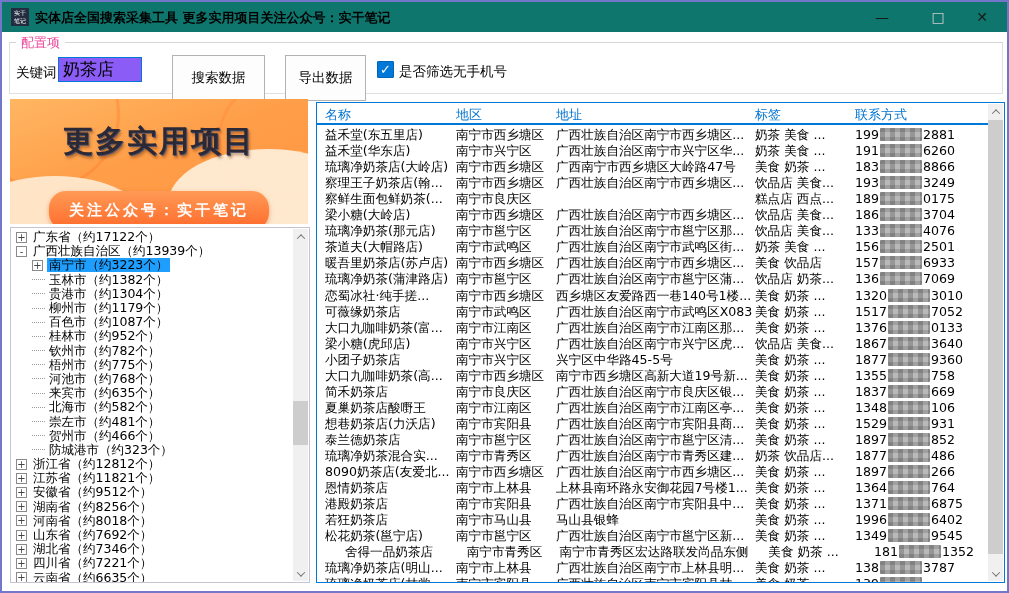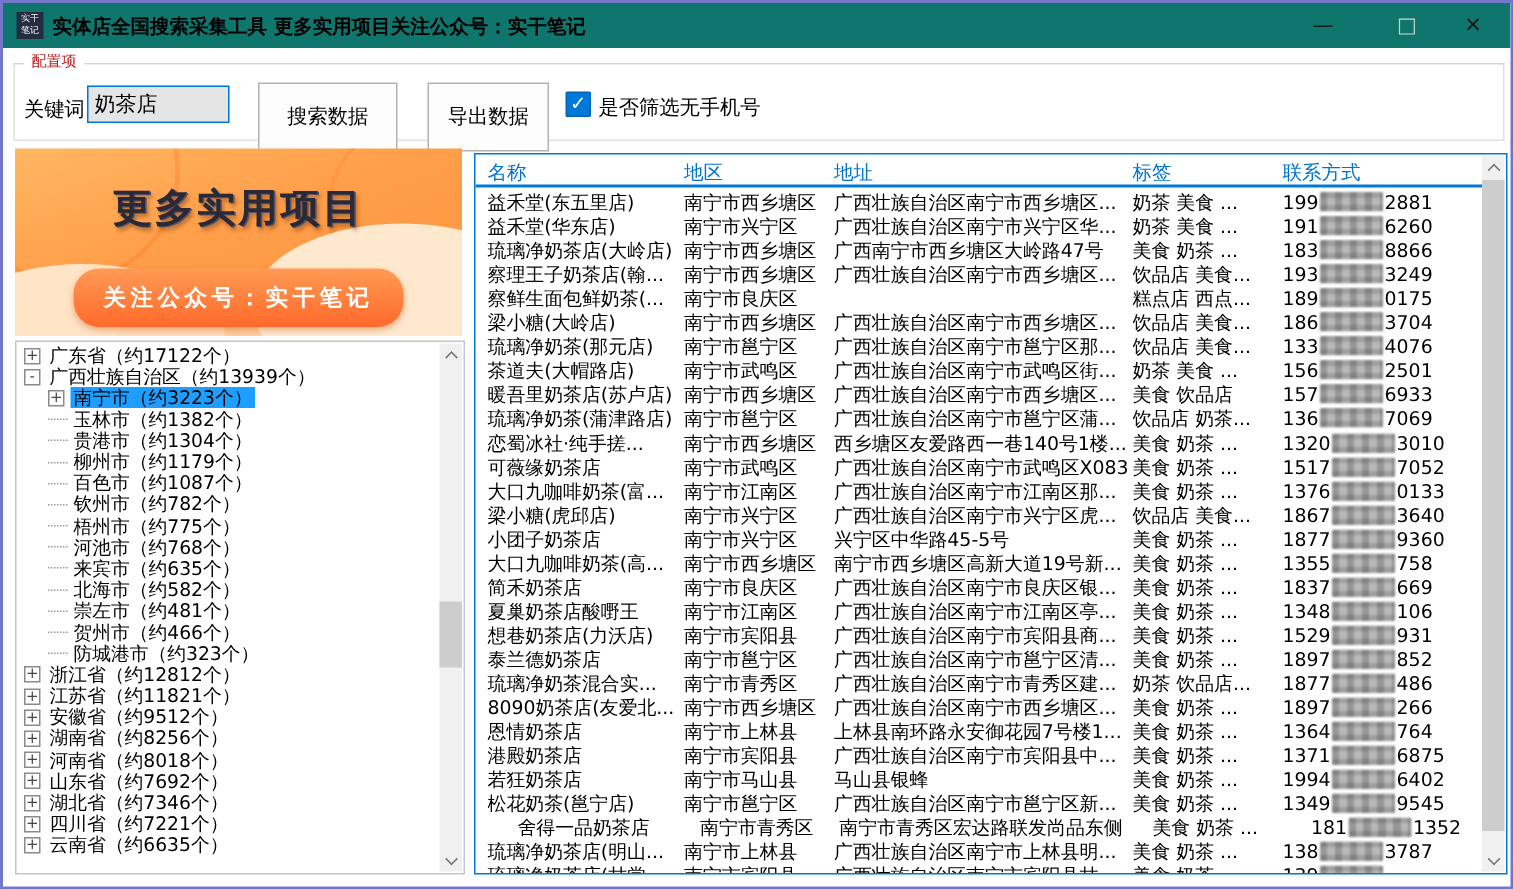--- a/index.html
+++ b/index.html
@@ -17,24 +17,24 @@
   .win-btn { position:absolute; top:0; width:36px; height:30px; display:flex; align-items:center;
              justify-content:center; font-size:14px; color:#1a1a1a; cursor:default; }
   .btn-min   { left:862px; }
   .btn-max   { left:918px; color:#cfcfcf; }
   .btn-close { left:962px; }
 
   
   .groupbox { position:absolute; left:7px; top:40px; width:994px; height:52px;
               border:1px solid #e0e0e0; border-top:1px solid #d5d5d5; }
   .group-label { position:absolute; left:6px; top:-9px; background:#fff; padding:0 5px;
-                 font-size:10px; color:#b91c1c; }
+                 font-size:13px; color:#ec4899; }
   .kw-label { position:absolute; left:14px; top:62px; font-size:13.5px; color:#000; }
-  .kw-input { position:absolute; left:56px; top:55px; width:95px; height:25px;
-              border:1px solid #0078d7; background:#e5e5e5; font-size:14px; padding:2px 4px;
+  .kw-input { position:absolute; left:56px; top:55px; width:84px; height:25px;
+              border:1px solid #0078d7; background:#8b5cf6; font-size:17px; padding:2px 4px;
               font-family:inherit; }
   .btn { position:absolute; top:53px; height:46px; background:#fdfdfd; border:1px solid #b2b2b2;
          font-size:13.5px; color:#000; display:flex; align-items:center; justify-content:center; }
   .btn-search { left:170px; width:93px; }
   .btn-export { left:283px; width:81px; }
   .checkbox { position:absolute; left:375px; top:59px; width:17px; height:17px; background:#0078d7;
               border:1px solid #0067b8; border-radius:1px; color:#fff; font-size:13px; line-height:15px;
               text-align:center; font-weight:bold; }
   .chk-label { position:absolute; left:397px; top:61px; font-size:13.5px; color:#000; }
 
@@ -43,23 +43,23 @@
             background:linear-gradient(160deg,#ffb662 0%,#ff9e49 45%,#ff9440 100%); }
   .swirl1 { position:absolute; left:-40px; top:-60px; width:150px; height:150px; border-radius:50%;
             border:3px solid rgba(255,120,40,.35); }
   .swirl2 { position:absolute; right:-30px; top:-20px; width:120px; height:120px; border-radius:50%;
             border:3px solid rgba(255,130,50,.3); }
   .cloud { position:absolute; border-radius:50%; }
   .cloud1 { left:-50px; bottom:-52px; width:190px; height:100px; background:#ffe9cd; opacity:.95; }
   .cloud2 { left:60px;  bottom:-60px; width:200px; height:90px;  background:#ffdfba; opacity:.8; }
   .cloud3 { right:-60px; bottom:-35px; width:200px; height:110px; background:#ffedd6; opacity:.95; }
   .banner-title { position:absolute; left:0; top:22px; width:100%; text-align:center;
-                  font-size:26px; font-weight:900; letter-spacing:2px; color:#2a2935;
+                  font-size:30px; font-weight:900; letter-spacing:2px; color:#2a2935;
                   text-shadow:1px 1px 0 #55546a, 2px 3px 3px rgba(90,35,0,.45); }
-  .banner-pill { position:absolute; left:50%; top:80px; transform:translateX(-50%); white-space:nowrap;
+  .banner-pill { position:absolute; left:50%; top:92px; transform:translateX(-50%); white-space:nowrap;
                  background:linear-gradient(180deg,#ff9a55,#ff6a2b); color:#fff; font-size:15px;
                  font-weight:bold; letter-spacing:3px; padding:10px 20px; border-radius:17px;
                  box-shadow:0 2px 5px rgba(200,70,0,.4); }
 
   
   .tree { position:absolute; left:8px; top:225px; width:300px; height:356px; background:#fff;
           border:1px solid #c3c3d2; overflow:hidden; }
   .tree-items { position:absolute; left:0; top:2px; width:283px; }
   .tree-item { display:flex; align-items:center; height:14.2px; font-size:12.5px; line-height:14px;
                white-space:nowrap; color:#000; }
@@ -166,20 +166,24 @@
         <div class="tree-item lvl1">
           <span class="connector"></span>
           <span class="tree-label">柳州市（约1179个）</span>
         </div>
         <div class="tree-item lvl1">
           <span class="connector"></span>
           <span class="tree-label">百色市（约1087个）</span>
         </div>
         <div class="tree-item lvl1">
           <span class="connector"></span>
+          <span class="tree-label">桂林市（约952个）</span>
+        </div>
+        <div class="tree-item lvl1">
+          <span class="connector"></span>
           <span class="tree-label">钦州市（约782个）</span>
         </div>
         <div class="tree-item lvl1">
           <span class="connector"></span>
           <span class="tree-label">梧州市（约775个）</span>
         </div>
         <div class="tree-item lvl1">
           <span class="connector"></span>
           <span class="tree-label">河池市（约768个）</span>
         </div>
@@ -425,21 +429,21 @@
           <span class="td c1">南宁市宾阳县</span>
           <span class="td c2">广西壮族自治区南宁市宾阳县中...</span>
           <span class="td c3">美食 奶茶 ...</span>
           <span class="td c4"><span>1371</span><span class="mosaic"></span><span>6875</span></span>
         </div>
         <div class="table-row" style="top: 409.2px;">
           <span class="td c0">若狂奶茶店</span>
           <span class="td c1">南宁市马山县</span>
           <span class="td c2">马山县银蜂</span>
           <span class="td c3">美食 奶茶 ...</span>
-          <span class="td c4"><span>1994</span><span class="mosaic"></span><span>6402</span></span>
+          <span class="td c4"><span>1996</span><span class="mosaic"></span><span>6402</span></span>
         </div>
         <div class="table-row" style="top: 425.25px;">
           <span class="td c0">松花奶茶(邕宁店)</span>
           <span class="td c1">南宁市邕宁区</span>
           <span class="td c2">广西壮族自治区南宁市邕宁区新...</span>
           <span class="td c3">美食 奶茶 ...</span>
           <span class="td c4"><span>1349</span><span class="mosaic"></span><span>9545</span></span>
         </div>
         <div class="table-row" style="top: 441.3px; text-align: center;">
           <span class="td c0">舍得一品奶茶店</span>

